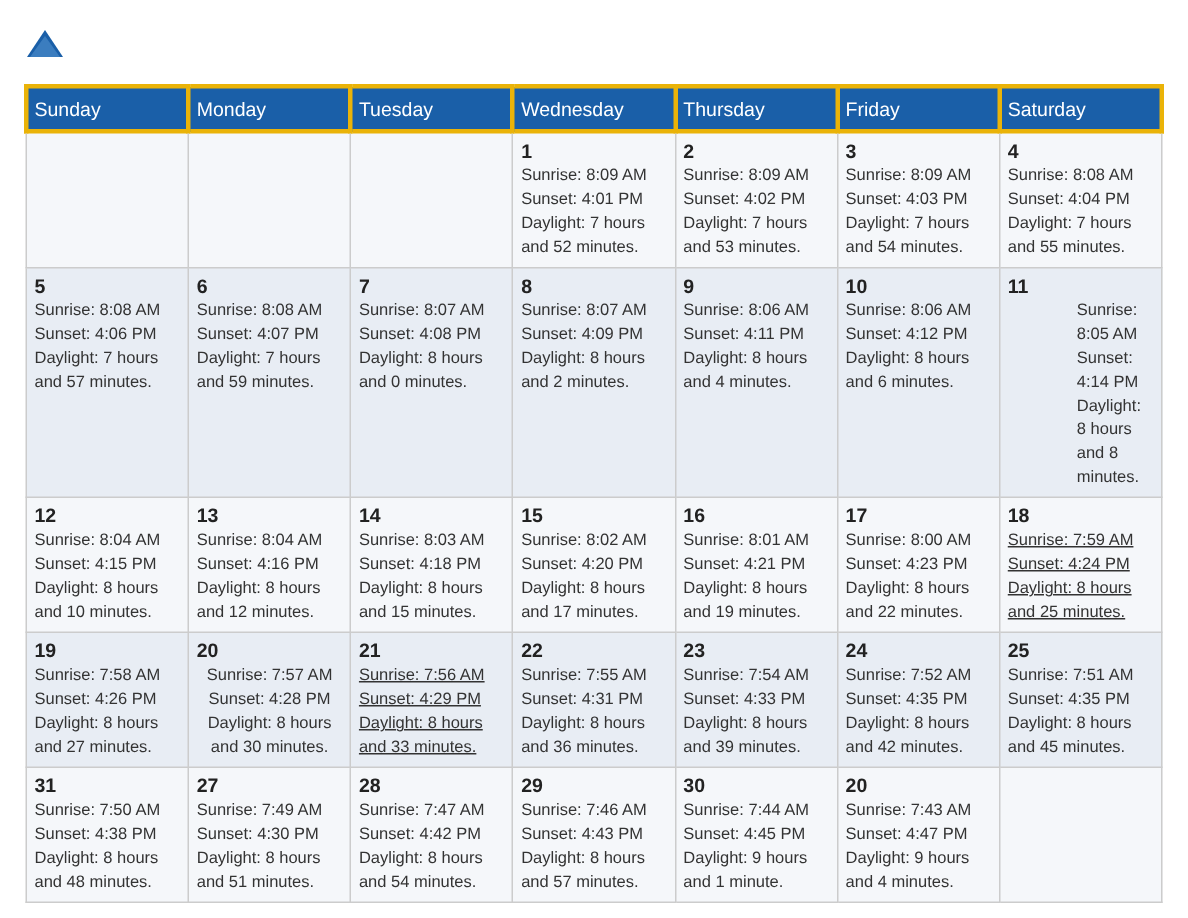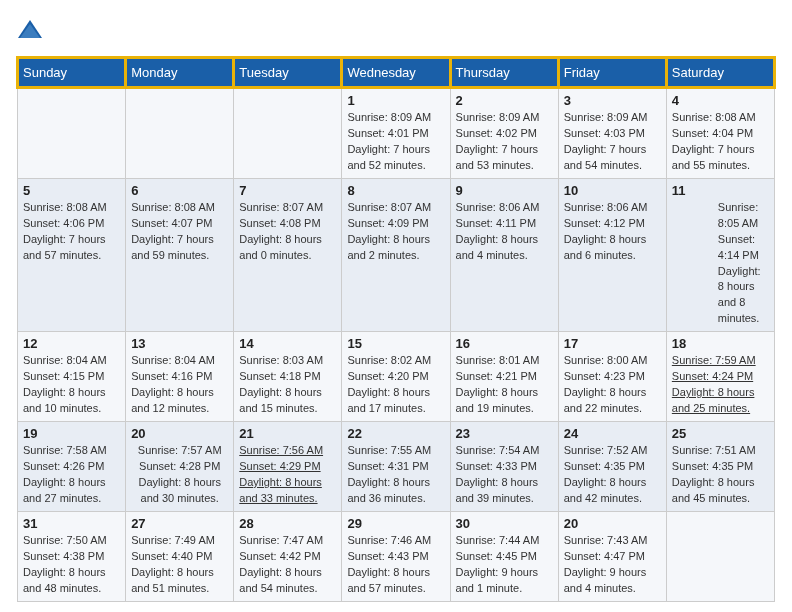--- a/index.html
+++ b/index.html
@@ -315,21 +315,21 @@
         <td>
           <span class="day-number">31</span>
           <div class="day-info" style="white-space: pre-line;">Sunrise: 7:50 AM
 Sunset: 4:38 PM
 Daylight: 8 hours
 and 48 minutes.</div>
         </td>
         <td>
           <span class="day-number">27</span>
           <div class="day-info" style="white-space: pre-line;">Sunrise: 7:49 AM
-Sunset: 4:40 PM
+Sunset: 4:30 PM
 Daylight: 8 hours
 and 51 minutes.</div>
         </td>
         <td>
           <span class="day-number">28</span>
           <div class="day-info" style="white-space: pre-line;">Sunrise: 7:47 AM
 Sunset: 4:42 PM
 Daylight: 8 hours
 and 54 minutes.</div>
         </td>

